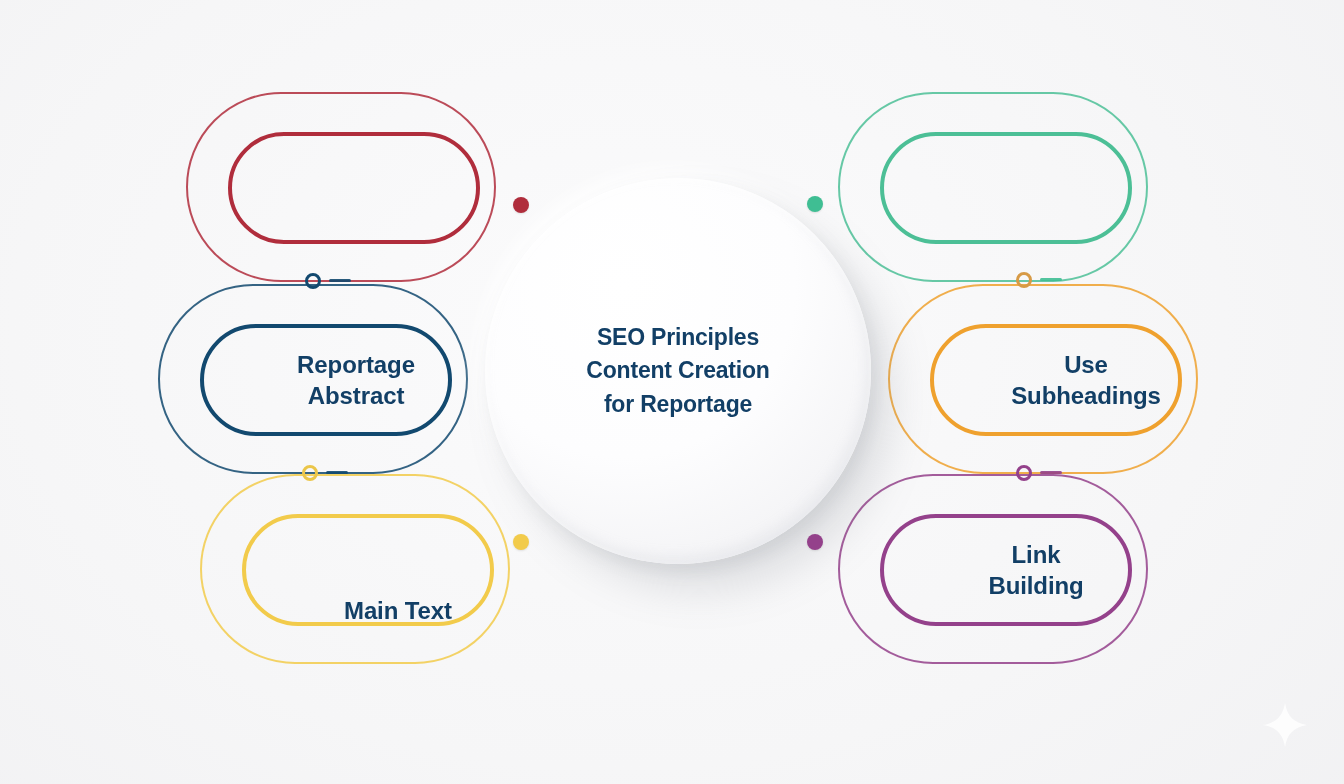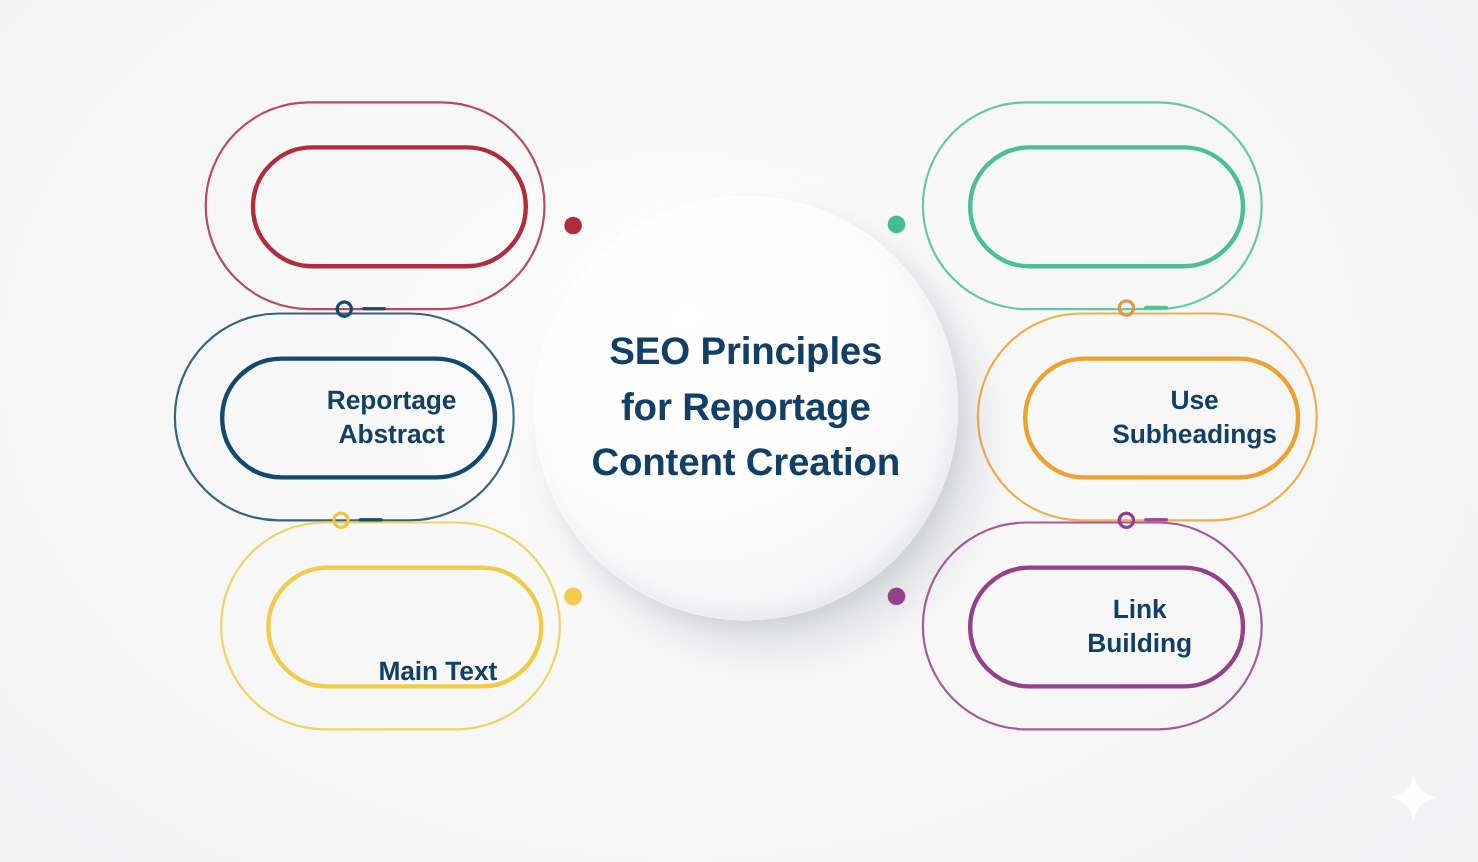--- a/index.html
+++ b/index.html
@@ -35,21 +35,21 @@
       -6px -8px 20px rgba(255,255,255,0.95),
       inset 2px 3px 6px rgba(255,255,255,0.9),
       inset -4px -6px 14px rgba(180,184,196,0.18);
     display: flex;
     align-items: center;
     justify-content: center;
   }
   #center-title {
     text-align: center;
     color: #123F66;
-    font-size: 35px;
+    font-size: 23px;
     font-weight: bold;
     line-height: 1.44;
     letter-spacing: -0.2px;
     text-shadow: 0 1px 1px rgba(255,255,255,0.8);
     padding: 0 26px;
   }
   #center-title .tline { display: block; white-space: nowrap; }
 
   
   .item {
@@ -205,22 +205,22 @@
     <div class="numeral">6</div>
     <div class="label">
       <span>Link</span>
       <span>Building</span>
     </div>
   </div>
 
   <div id="center-medallion">
     <div id="center-title">
       <span class="tline">SEO Principles</span>
+      <span class="tline">Content Creation</span>
       <span class="tline">for Reportage</span>
-      <span class="tline">Content Creation</span>
     </div>
   </div>
 
   <div class="dot d1"></div>
   <div class="dot d3"></div>
   <div class="dot d4"></div>
   <div class="dot d6"></div>
 
   <div class="ring r12"></div>
   <div class="ring r23"></div>

